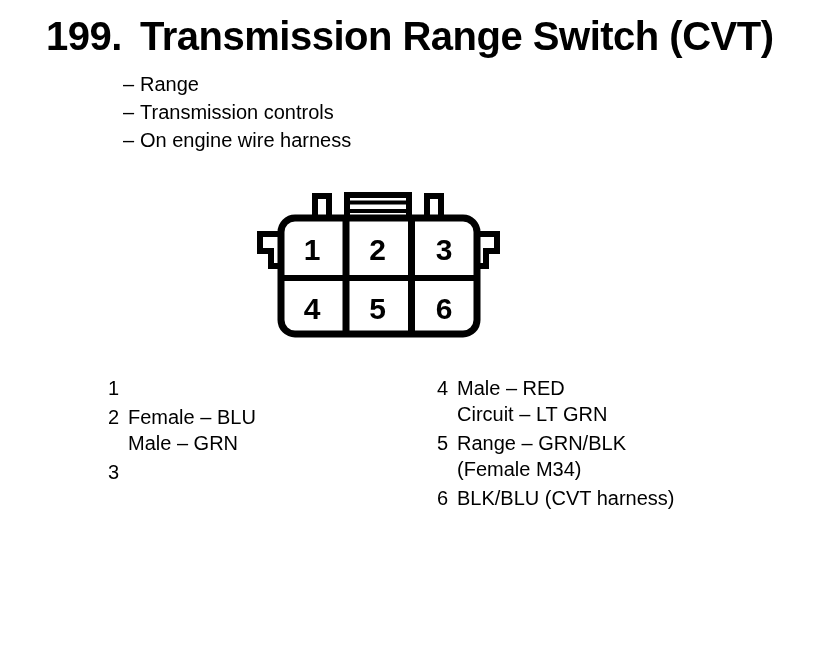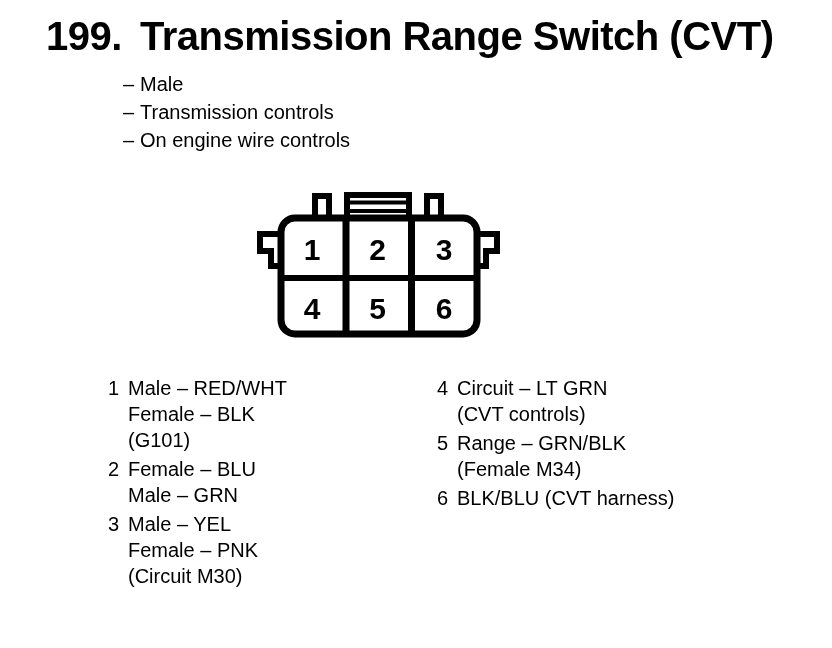--- a/index.html
+++ b/index.html
@@ -54,29 +54,29 @@
 
 <div class="page">
 
   <div class="title-row">
     <span class="title-num">199.</span><span>Transmission Range Switch (CVT)</span>
   </div>
 
   <div class="notes">
     <div class="note-row">
       <span class="note-bullet">–</span>
-      <span>Male</span>
+      <span>Range</span>
     </div>
     <div class="note-row">
       <span class="note-bullet">–</span>
       <span>Transmission controls</span>
     </div>
     <div class="note-row">
       <span class="note-bullet">–</span>
-      <span>On engine wire controls</span>
+      <span>On engine wire harness</span>
     </div>
   </div>
 
   <svg class="connector-svg" viewBox="250 185 256 160">
 
     <rect class="shape" x="315" y="196" width="14" height="24" stroke-width="6"></rect>
     <rect class="shape" x="427" y="196" width="14" height="24" stroke-width="6"></rect>
 
     <rect class="shape" x="347" y="195" width="62" height="26" stroke-width="6"></rect>
     <line class="ln" x1="346" y1="202.5" x2="410" y2="202.5" stroke-width="4"></line>
@@ -95,49 +95,39 @@
     <text x="377.5" y="260">2</text>
     <text x="444" y="260">3</text>
     <text x="312" y="319">4</text>
     <text x="377.5" y="319">5</text>
     <text x="444" y="319">6</text>
   </svg>
 
   <div class="pin-col pin-col-left">
     <div class="pin-item">
       <span class="pin-num">1</span>
-      <div class="pin-lines">
-        <div>Male – RED/WHT</div>
-        <div>Female – BLK</div>
-        <div>(G101)</div>
-      </div>
     </div>
     <div class="pin-item">
       <span class="pin-num">2</span>
       <div class="pin-lines">
         <div>Female – BLU</div>
         <div>Male – GRN</div>
       </div>
     </div>
     <div class="pin-item">
       <span class="pin-num">3</span>
-      <div class="pin-lines">
-        <div>Male – YEL</div>
-        <div>Female – PNK</div>
-        <div>(Circuit M30)</div>
-      </div>
     </div>
   </div>
 
   <div class="pin-col pin-col-right">
     <div class="pin-item">
       <span class="pin-num">4</span>
       <div class="pin-lines">
+        <div>Male – RED</div>
         <div>Circuit – LT GRN</div>
-        <div>(CVT controls)</div>
       </div>
     </div>
     <div class="pin-item">
       <span class="pin-num">5</span>
       <div class="pin-lines">
         <div>Range – GRN/BLK</div>
         <div>(Female M34)</div>
       </div>
     </div>
     <div class="pin-item">

